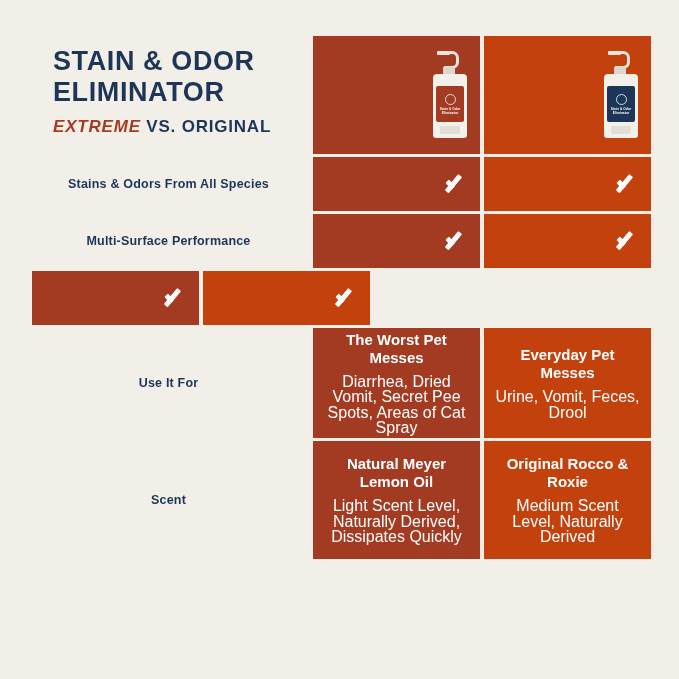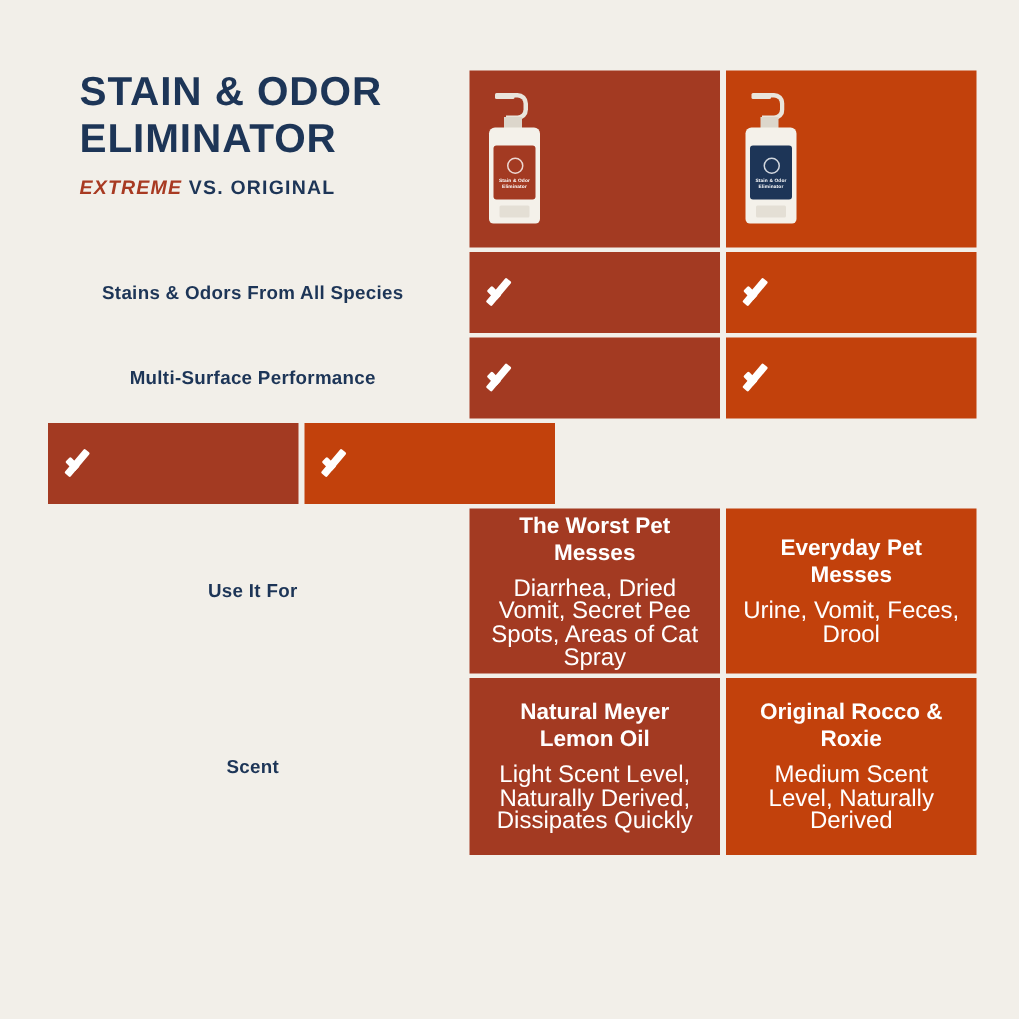--- a/index.html
+++ b/index.html
@@ -32,37 +32,37 @@
   .title-line {
     font-size: 27px;
     font-weight: bold;
     letter-spacing: 0.6px;
     line-height: 31px;
     color: #1d3557;
     text-transform: uppercase;
   }
   .subtitle {
     margin-top: 9px;
-    font-size: 13px;
+    font-size: 17px;
     font-weight: bold;
     letter-spacing: 0.8px;
     color: #1d3557;
     text-transform: uppercase;
   }
   .subtitle .extreme {
     color: #a83a22;
     font-style: italic;
     font-weight: bold;
   }
 
   
   .grid {
     position: absolute;
     left: 28px;
-    top: 47px;
+    top: 36px;
     width: 624px;
   }
   .row {
     display: flex;
     align-items: stretch;
     margin-bottom: 3px;
   }
   .label-cell {
     width: 281px;
     display: flex;
@@ -75,21 +75,21 @@
     color: #1d3557;
     text-align: center;
     letter-spacing: 0.2px;
   }
   .col-cell {
     width: 167px;
     margin-left: 4px;
     box-sizing: border-box;
     display: flex;
     flex-direction: column;
-    align-items: flex-start;
+    align-items: flex-end;
     justify-content: center;
     text-align: center;
     padding: 4px 10px;
   }
   .col-red { background: #a33a22; }
   .col-navy { background: #c2410c; }
 
   
   .row-header .col-cell {
     height: 118px;

